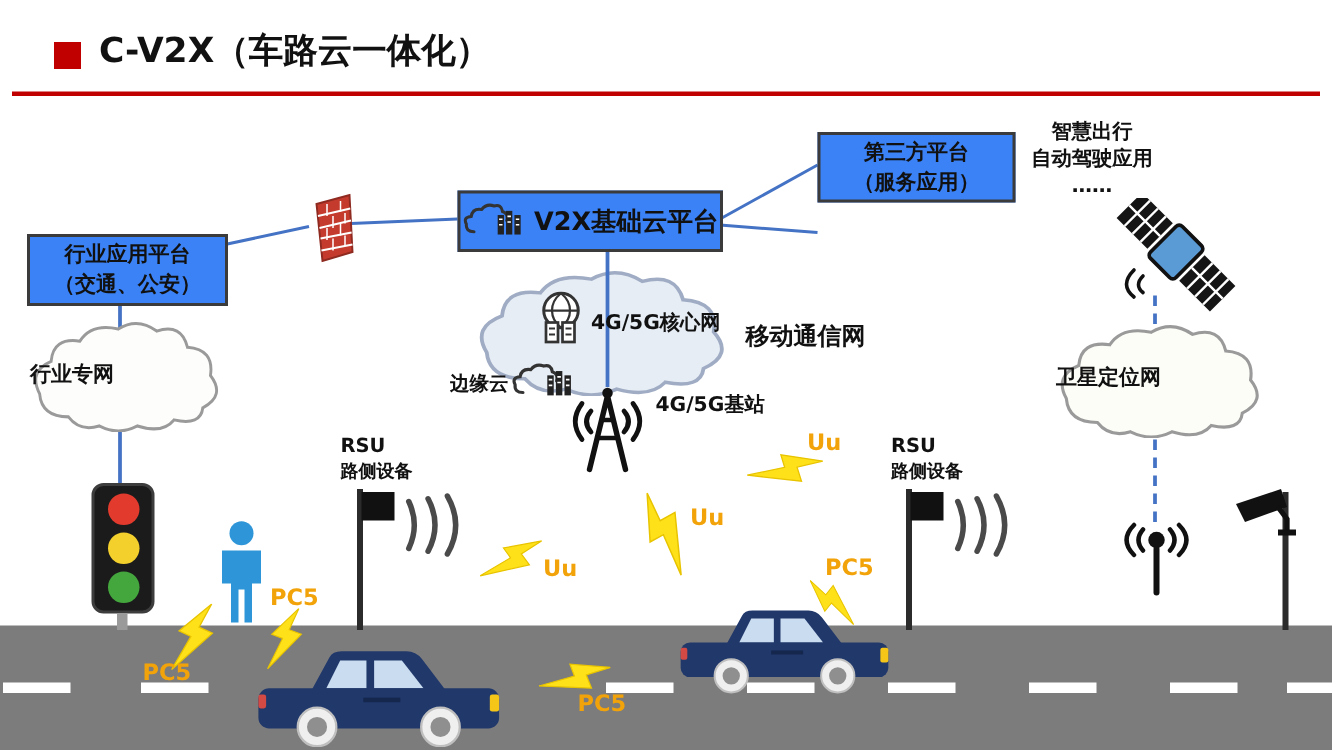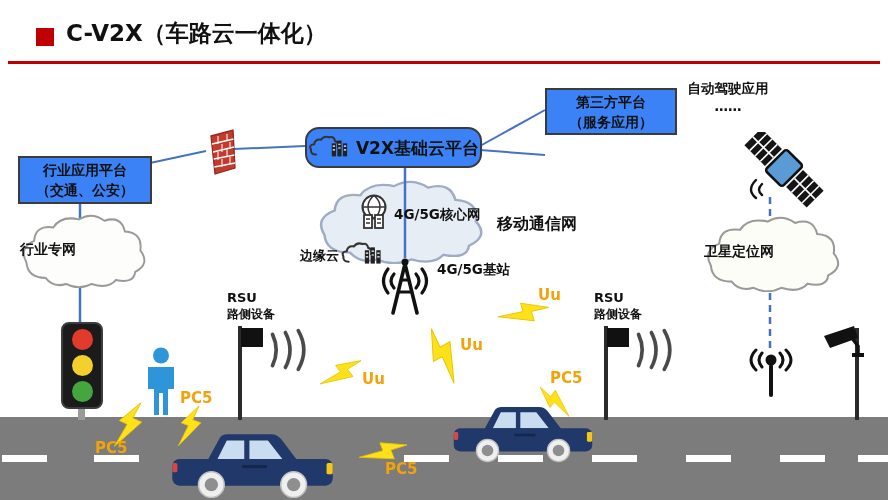--- a/index.html
+++ b/index.html
@@ -11,21 +11,21 @@
   #page-title{left:66px;top:18px;font-size:23px;font-weight:bold;color:#111;white-space:nowrap;}
   #title-rule{left:8px;top:61px;width:872px;height:3px;background:#C00000;}
   
   svg.layer{position:absolute;left:0;top:0;width:888px;height:500px;}
   .z1{z-index:1}.z2{z-index:2}.z3{z-index:3}.z4{z-index:4}
   
   .dbox{position:absolute;background:#3b82f6;border:2px solid #3b3b3b;display:flex;
         flex-direction:column;align-items:center;justify-content:center;z-index:4;
         font-weight:bold;color:#111;}
   .dbox .ln{font-size:14px;line-height:20px;font-weight:600;}
-  #v2x-box{flex-direction:row;gap:6px;border-radius:14px;}
+  #v2x-box{flex-direction:row;gap:6px;}
   #v2x-box .ln{font-size:17px;font-weight:bold;}
   
   .cloud-label{position:absolute;z-index:4;font-weight:bold;color:#111;text-align:left;}
   .annot{position:absolute;z-index:4;font-weight:bold;color:#111;}
   
   #road{left:0;top:417px;width:888px;height:83px;background:#7C7C7C;z-index:1;overflow:hidden;}
   .lane-dash{position:absolute;top:38px;width:45px;height:7px;background:#fff;}
   
   .pole{position:absolute;width:4px;background:#2b2b2b;z-index:2;}
   .rsu-flag{position:absolute;width:22px;height:19px;background:#111;z-index:2;}
@@ -101,20 +101,21 @@
   </div>
 
 
   <svg class="abs z4" style="left:205px;top:129px" width="32" height="46" viewBox="0 0 32 46">
     <polygon points="6,7 28,1 30,39 10,45" fill="#C43B2E" stroke="#8F2A20" stroke-width="1.3"></polygon>
     <path d="M7 15 L28.5 10 M8 23 L29 18 M8.7 30 L29.4 26 M9.3 38 L30 34" stroke="#fff" stroke-width="1.3"></path>
     <path d="M13 7 v8 M22 5 v7 M17 15 v8 M25 13 v7 M13 23 v8 M22 20 v8 M17 30 v8 M25 28 v7" stroke="#fff" stroke-width="1"></path>
   </svg>
 
   <div class="annot" style="left:668px;top:79px;width:120px;text-align:center;font-size:13.5px;line-height:18px">
+    <div>智慧出行</div>
     <div>自动驾驶应用</div>
     <div>……</div>
   </div>
 
   <div class="annot" style="left:300px;top:247px;font-size:13px">边缘云</div>
   <svg class="abs z4" style="left:341px;top:240px" width="42" height="30" viewBox="0 0 44 28">
     <path d="M8 21 Q2 21 2.5 15.5 Q0 10.5 6 10 Q7 4 13.5 5 Q17 0.5 22.5 2.5 Q27.5 1 28.5 6.5 Q33 8 31.5 13" fill="none" stroke="#333" stroke-width="2.2" stroke-linecap="round"></path>
     <rect x="25" y="9" width="4.5" height="14" fill="#222"></rect>
       <rect x="31" y="6" width="4.5" height="17" fill="#222"></rect>
       <rect x="37" y="9" width="4.5" height="14" fill="#222"></rect>

